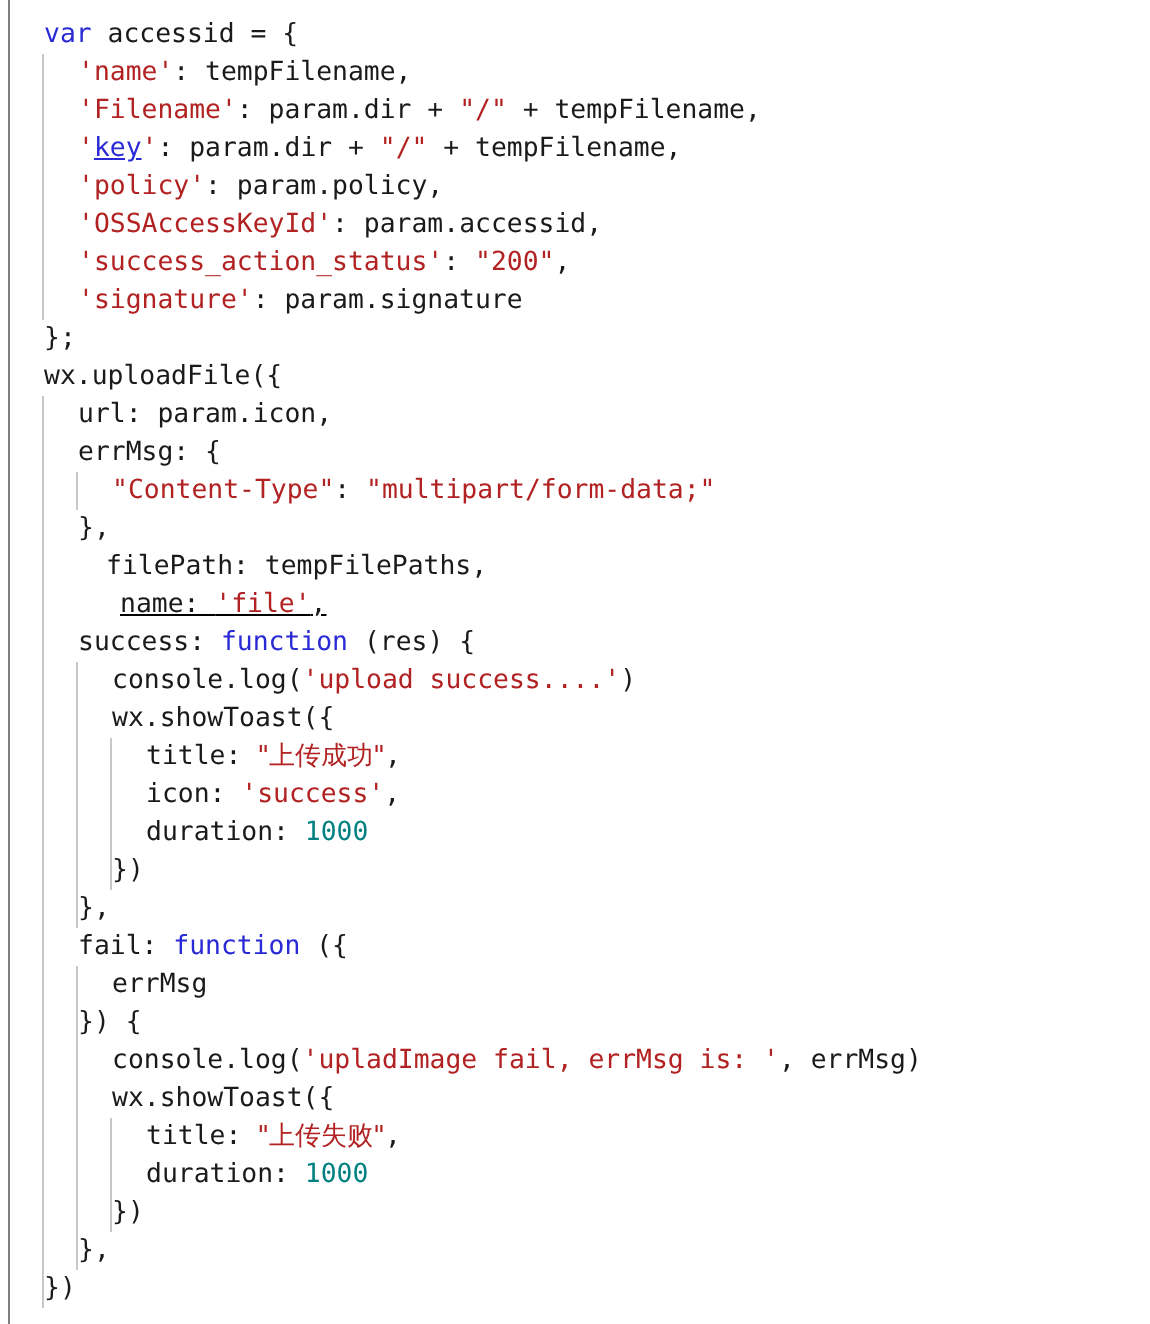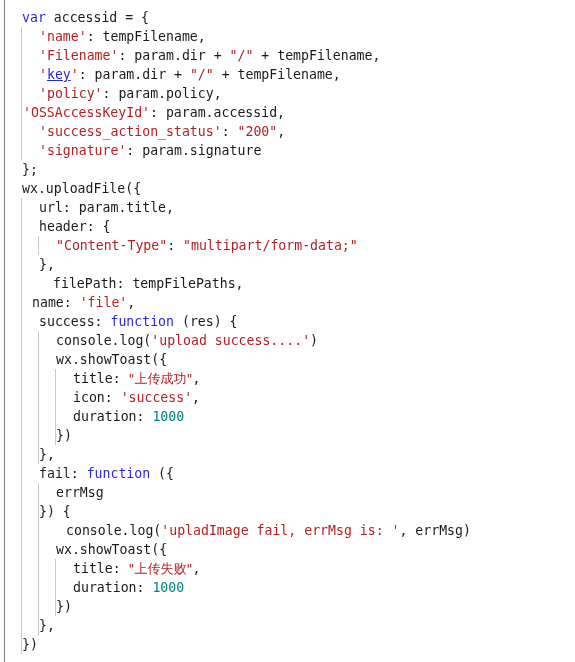--- a/index.html
+++ b/index.html
@@ -79,43 +79,43 @@
 <body>
 
 <div id="editor">
   <div class="left-rule"></div>
   <div id="code">
       <div class="line"><span class="txt" style="padding-left: 22px;"><span class="blue">var</span><span class="pln"> accessid = {</span></span></div>
       <div class="line"><span class="guide" style="left: 21px; background: rgb(200, 200, 200);"></span><span class="txt" style="padding-left: 39px;"><span class="str">'name'</span><span class="pln">: tempFilename,</span></span></div>
       <div class="line"><span class="guide" style="left: 21px; background: rgb(200, 200, 200);"></span><span class="txt" style="padding-left: 39px;"><span class="str">'Filename'</span><span class="pln">: param.dir + </span><span class="str">"/"</span><span class="pln"> + tempFilename,</span></span></div>
       <div class="line"><span class="guide" style="left: 21px; background: rgb(200, 200, 200);"></span><span class="txt" style="padding-left: 39px;"><span class="str">'</span><span class="lnk">key</span><span class="str">'</span><span class="pln">: param.dir + </span><span class="str">"/"</span><span class="pln"> + tempFilename,</span></span></div>
       <div class="line"><span class="guide" style="left: 21px; background: rgb(200, 200, 200);"></span><span class="txt" style="padding-left: 39px;"><span class="str">'policy'</span><span class="pln">: param.policy,</span></span></div>
-      <div class="line"><span class="guide" style="left: 21px; background: rgb(200, 200, 200);"></span><span class="txt" style="padding-left: 23px;"><span class="str">'OSSAccessKeyId'</span><span class="pln">: param.accessid,</span></span></div>
+      <div class="line"><span class="guide" style="left: 21px; background: rgb(200, 200, 200);"></span><span class="txt" style="padding-left: 39px;"><span class="str">'OSSAccessKeyId'</span><span class="pln">: param.accessid,</span></span></div>
       <div class="line"><span class="guide" style="left: 21px; background: rgb(200, 200, 200);"></span><span class="txt" style="padding-left: 39px;"><span class="str">'success_action_status'</span><span class="pln">: </span><span class="str">"200"</span><span class="pln">,</span></span></div>
       <div class="line"><span class="guide" style="left: 21px; background: rgb(200, 200, 200);"></span><span class="txt" style="padding-left: 39px;"><span class="str">'signature'</span><span class="pln">: param.signature</span></span></div>
       <div class="line"><span class="txt" style="padding-left: 22px;"><span class="pln">};</span></span></div>
       <div class="line"><span class="txt" style=" text-align: center;"><span class="pln">wx.uploadFile({</span></span></div>
-      <div class="line"><span class="guide" style="left: 21px; background: rgb(200, 200, 200);"></span><span class="txt" style="padding-left: 39px;"><span class="pln">url: param.title,</span></span></div>
-      <div class="line"><span class="guide" style="left: 21px; background: rgb(200, 200, 200);"></span><span class="txt" style="padding-left: 39px;"><span class="pln">header: {</span></span></div>
+      <div class="line"><span class="guide" style="left: 21px; background: rgb(200, 200, 200);"></span><span class="txt" style="padding-left: 39px;"><span class="pln">url: param.icon,</span></span></div>
+      <div class="line"><span class="guide" style="left: 21px; background: rgb(200, 200, 200);"></span><span class="txt" style="padding-left: 39px;"><span class="pln">errMsg: {</span></span></div>
       <div class="line"><span class="guide" style="left: 21px; background: rgb(200, 200, 200);"></span><span class="guide" style="left: 38px; background: rgb(200, 200, 200);"></span><span class="txt" style="padding-left: 56px;"><span class="str">"Content-Type"</span><span class="pln">: </span><span class="str">"multipart/form-data;"</span></span></div>
       <div class="line"><span class="guide" style="left: 21px; background: rgb(200, 200, 200);"></span><span class="txt" style="padding-left: 39px;"><span class="pln">},</span></span></div>
       <div class="line"><span class="guide" style="left: 21px; background: rgb(200, 200, 200);"></span><span class="txt" style="padding-left: 53px;"><span class="pln">filePath: tempFilePaths,</span></span></div>
-      <div class="line"><span class="guide" style="left: 21px; background: rgb(200, 200, 200);"></span><span class="txt" style="padding-left: 32px;"><span class="pln">name: </span><span class="str">'file'</span><span class="pln">,</span></span></div>
+      <div class="line"><span class="guide" style="left: 21px; background: rgb(200, 200, 200);"></span><span class="txt" style="padding-left: 60px; text-decoration: underline;"><span class="pln">name: </span><span class="str">'file'</span><span class="pln">,</span></span></div>
       <div class="line"><span class="guide" style="left: 21px; background: rgb(200, 200, 200);"></span><span class="txt" style="padding-left: 39px;"><span class="pln">success: </span><span class="blue">function</span><span class="pln"> (res) {</span></span></div>
       <div class="line"><span class="guide" style="left: 21px; background: rgb(200, 200, 200);"></span><span class="guide" style="left: 38px; background: rgb(200, 200, 200);"></span><span class="txt" style="padding-left: 56px;"><span class="pln">console.log(</span><span class="str">'upload success....'</span><span class="pln">)</span></span></div>
       <div class="line"><span class="guide" style="left: 21px; background: rgb(200, 200, 200);"></span><span class="guide" style="left: 38px; background: rgb(200, 200, 200);"></span><span class="txt" style="padding-left: 56px;"><span class="pln">wx.showToast({</span></span></div>
       <div class="line"><span class="guide" style="left: 21px; background: rgb(200, 200, 200);"></span><span class="guide" style="left: 38px; background: rgb(200, 200, 200);"></span><span class="guide" style="left: 55px; background: rgb(200, 200, 200);"></span><span class="txt" style="padding-left: 73px;"><span class="pln">title: </span><span class="str cjk">"上传成功"</span><span class="pln">,</span></span></div>
       <div class="line"><span class="guide" style="left: 21px; background: rgb(200, 200, 200);"></span><span class="guide" style="left: 38px; background: rgb(200, 200, 200);"></span><span class="guide" style="left: 55px; background: rgb(200, 200, 200);"></span><span class="txt" style="padding-left: 73px;"><span class="pln">icon: </span><span class="str">'success'</span><span class="pln">,</span></span></div>
       <div class="line"><span class="guide" style="left: 21px; background: rgb(200, 200, 200);"></span><span class="guide" style="left: 38px; background: rgb(200, 200, 200);"></span><span class="guide" style="left: 55px; background: rgb(200, 200, 200);"></span><span class="txt" style="padding-left: 73px;"><span class="pln">duration: </span><span class="num">1000</span></span></div>
       <div class="line"><span class="guide" style="left: 21px; background: rgb(200, 200, 200);"></span><span class="guide" style="left: 38px; background: rgb(200, 200, 200);"></span><span class="guide" style="left: 55px; background: rgb(200, 200, 200);"></span><span class="txt" style="padding-left: 56px;"><span class="pln">})</span></span></div>
       <div class="line"><span class="guide" style="left: 21px; background: rgb(200, 200, 200);"></span><span class="guide" style="left: 38px; background: rgb(200, 200, 200);"></span><span class="txt" style="padding-left: 39px;"><span class="pln">},</span></span></div>
       <div class="line"><span class="guide" style="left: 21px; background: rgb(200, 200, 200);"></span><span class="txt" style="padding-left: 39px;"><span class="pln">fail: </span><span class="blue">function</span><span class="pln"> ({</span></span></div>
       <div class="line"><span class="guide" style="left: 21px; background: rgb(200, 200, 200);"></span><span class="guide" style="left: 38px; background: rgb(200, 200, 200);"></span><span class="txt" style="padding-left: 56px;"><span class="pln">errMsg</span></span></div>
       <div class="line"><span class="guide" style="left: 21px; background: rgb(200, 200, 200);"></span><span class="guide" style="left: 38px; background: rgb(200, 200, 200);"></span><span class="txt" style="padding-left: 39px;"><span class="pln">}) {</span></span></div>
-      <div class="line"><span class="guide" style="left: 21px; background: rgb(200, 200, 200);"></span><span class="guide" style="left: 38px; background: rgb(200, 200, 200);"></span><span class="txt" style="padding-left: 56px; margin-left: 10px;"><span class="pln">console.log(</span><span class="str">'upladImage fail, errMsg is: '</span><span class="pln">, errMsg)</span></span></div>
+      <div class="line"><span class="guide" style="left: 21px; background: rgb(200, 200, 200);"></span><span class="guide" style="left: 38px; background: rgb(200, 200, 200);"></span><span class="txt" style="padding-left: 56px;"><span class="pln">console.log(</span><span class="str">'upladImage fail, errMsg is: '</span><span class="pln">, errMsg)</span></span></div>
       <div class="line"><span class="guide" style="left: 21px; background: rgb(200, 200, 200);"></span><span class="guide" style="left: 38px; background: rgb(200, 200, 200);"></span><span class="txt" style="padding-left: 56px;"><span class="pln">wx.showToast({</span></span></div>
       <div class="line"><span class="guide" style="left: 21px; background: rgb(200, 200, 200);"></span><span class="guide" style="left: 38px; background: rgb(200, 200, 200);"></span><span class="guide" style="left: 55px; background: rgb(200, 200, 200);"></span><span class="txt" style="padding-left: 73px;"><span class="pln">title: </span><span class="str cjk">"上传失败"</span><span class="pln">,</span></span></div>
       <div class="line"><span class="guide" style="left: 21px; background: rgb(200, 200, 200);"></span><span class="guide" style="left: 38px; background: rgb(200, 200, 200);"></span><span class="guide" style="left: 55px; background: rgb(200, 200, 200);"></span><span class="txt" style="padding-left: 73px;"><span class="pln">duration: </span><span class="num">1000</span></span></div>
       <div class="line"><span class="guide" style="left: 21px; background: rgb(200, 200, 200);"></span><span class="guide" style="left: 38px; background: rgb(200, 200, 200);"></span><span class="guide" style="left: 55px; background: rgb(200, 200, 200);"></span><span class="txt" style="padding-left: 56px;"><span class="pln">})</span></span></div>
       <div class="line"><span class="guide" style="left: 21px; background: rgb(200, 200, 200);"></span><span class="guide" style="left: 38px; background: rgb(200, 200, 200);"></span><span class="txt" style="padding-left: 39px;"><span class="pln">},</span></span></div>
       <div class="line"><span class="guide" style="left: 21px; background: rgb(200, 200, 200);"></span><span class="txt" style="padding-left: 22px;"><span class="pln">})</span></span></div>
     </div>
 </div>
 
 </body></html>

